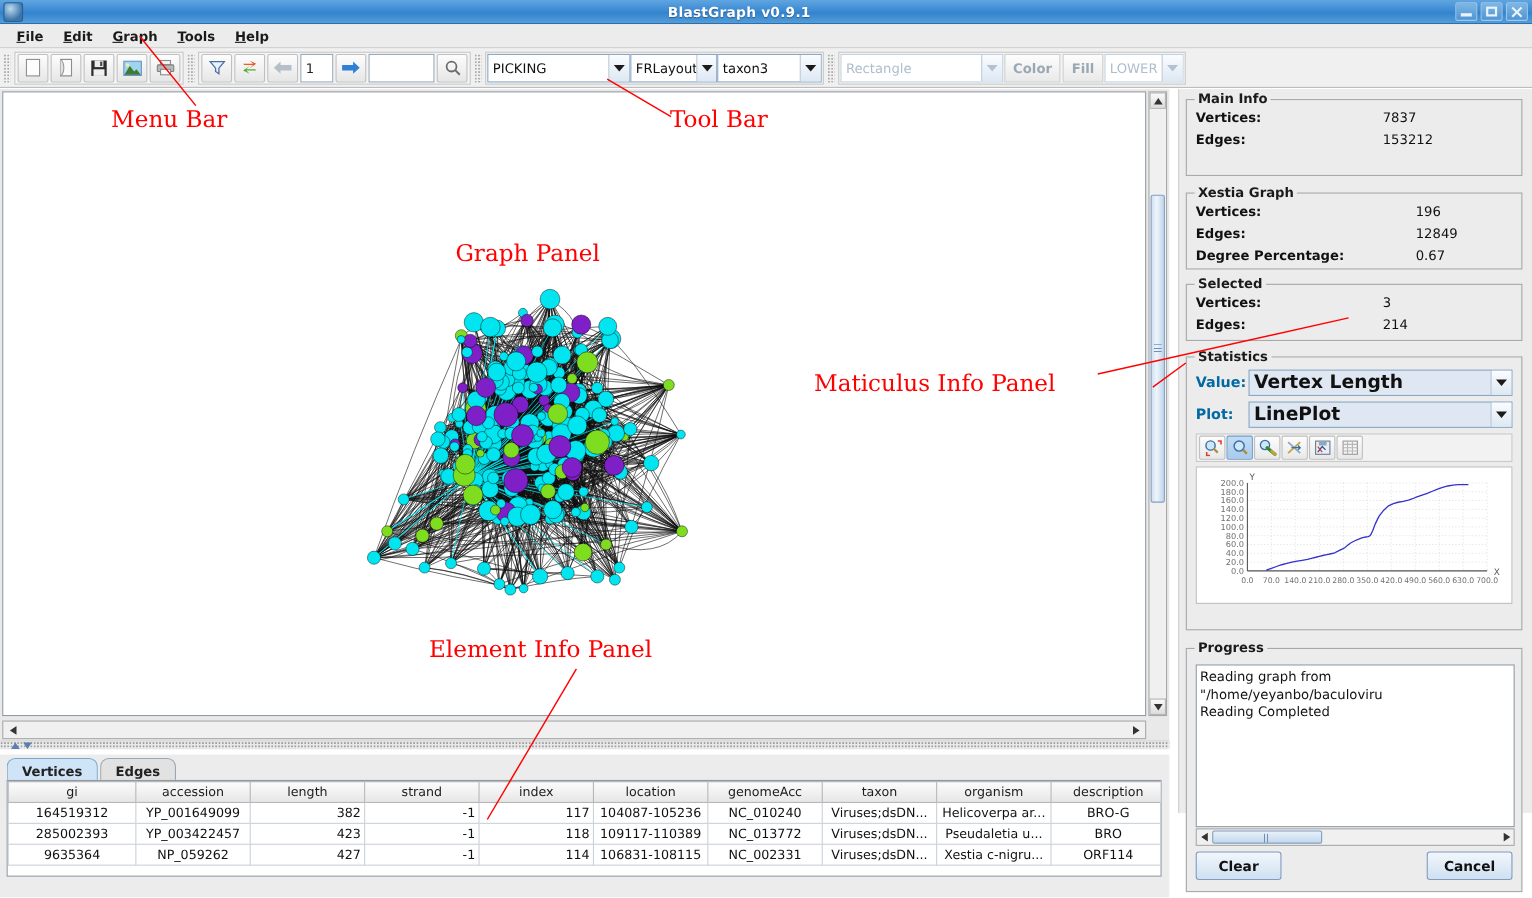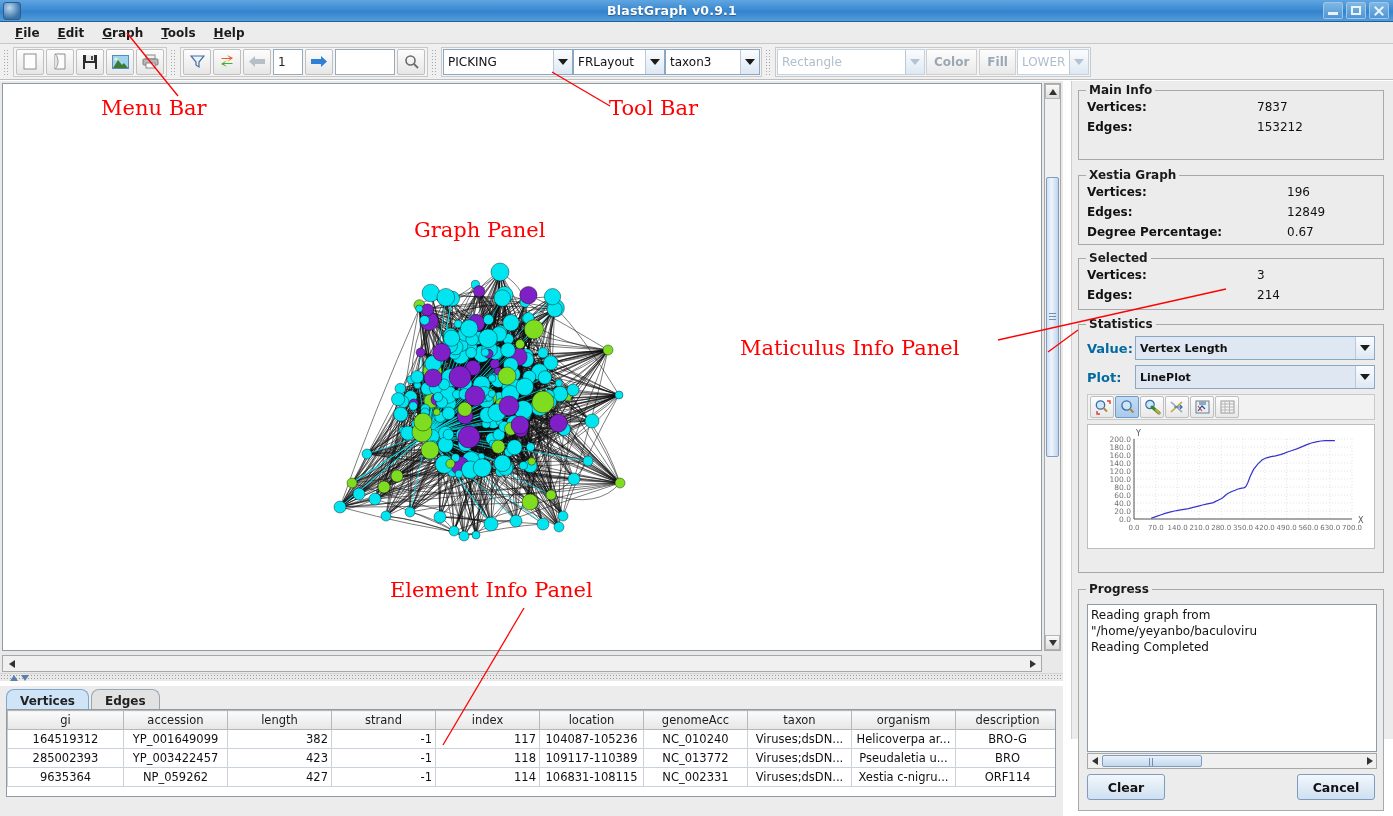--- a/index.html
+++ b/index.html
@@ -187,21 +187,21 @@
     position:absolute;left:7px;top:-8px;background:#ececec;padding:0 3px;
     font-size:12px;font-weight:bold;color:#1a1a1a;
   }
   .rowline{position:relative;height:20px;}
   .rowline .k{position:absolute;left:8px;top:2px;font-weight:bold;font-size:12px;color:#111;}
   .rowline .v{position:absolute;top:2px;font-size:12px;color:#111;}
 
   .statrow{display:flex;align-items:center;margin:5px 8px;}
   .statrow .slabel{width:48px;font-size:13px;font-weight:bold;color:#0369a1;}
   .statrow .combo{flex:1 1 auto;height:24px;background:#dfe8f2;border:1px solid #8aa7c4;}
-  .statrow .combo .ctext{color:#111;font-weight:bold;font-size:11px;}
+  .statrow .combo .ctext{color:#111;font-weight:bold;font-size:17px;}
 
   #plottoolbar{
     margin:2px 8px 0 8px;border:1px solid #c9c9c9;background:#f2f2f2;
     display:flex;align-items:center;padding:2px;height:26px;width:288px;
   }
   .pbtn{
     width:24px;height:22px;margin-right:1px;border:1px solid #bfbfbf;border-radius:2px;
     background:linear-gradient(to bottom,#fdfdfd,#e8e8e8);
     display:flex;align-items:center;justify-content:center;
   }
@@ -347,21 +347,21 @@
     </div>
   </div>
   <div class="grip"></div>
   <div class="tgroup">
     <div class="combo" style="width:130px;">
       <div class="ctext">PICKING</div>
       <div class="carrow">
           <span class="arrowdown"></span>
         </div>
     </div>
-    <div class="combo" style="width:92px;">
+    <div class="combo" style="width:79px;text-align:center;">
       <div class="ctext">FRLayout</div>
       <div class="carrow">
           <span class="arrowdown"></span>
         </div>
     </div>
     <div class="combo" style="width:95px;">
       <div class="ctext">taxon3</div>
       <div class="carrow">
           <span class="arrowdown"></span>
         </div>

